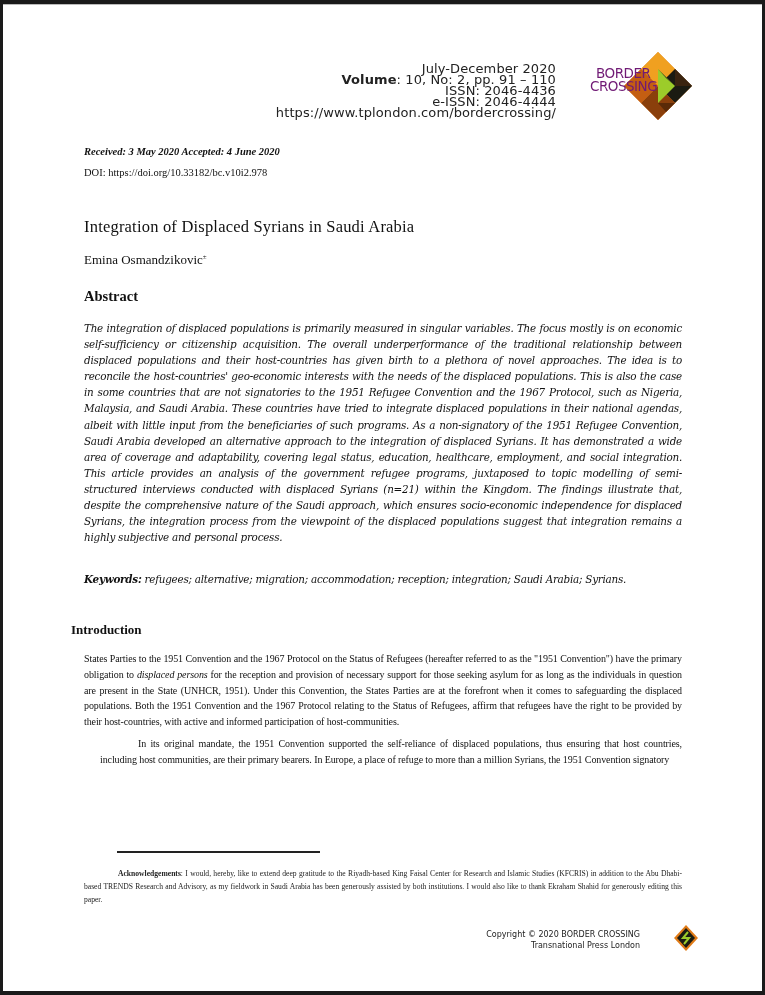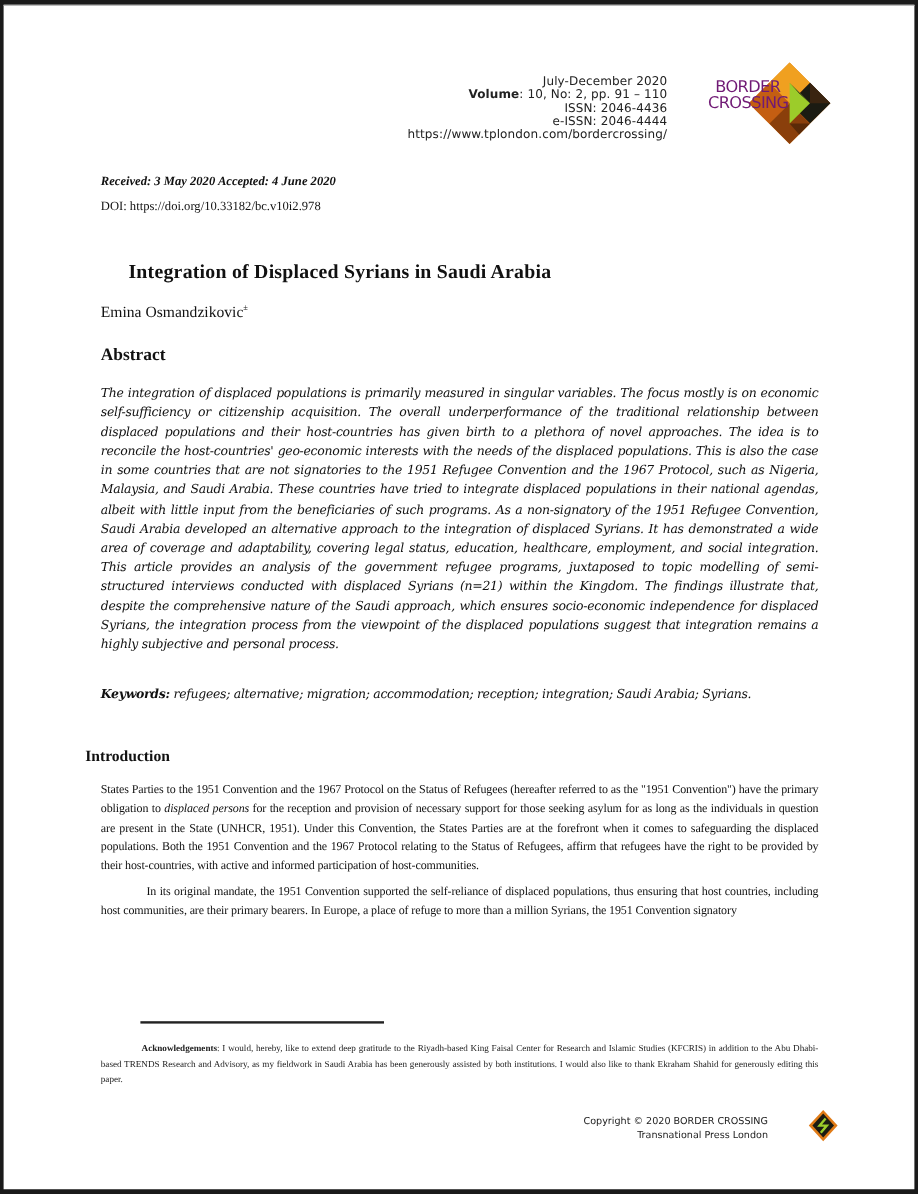--- a/index.html
+++ b/index.html
@@ -1,36 +1,36 @@
 <!DOCTYPE html>
 <html><head>
 <meta charset="utf-8">
 <style>
   html, body { margin:0; padding:0; background:#ffffff; }
   body { width:765px; height:995px; overflow:hidden; position:relative; font-family:"Liberation Serif", serif; color:#111; }
   .frame { position:absolute; left:0; top:0; width:765px; height:995px; box-sizing:border-box;
            border-top:4px solid #1a1a1a; border-left:3px solid #1a1a1a; border-right:3px solid #1a1a1a; border-bottom:4px solid #1a1a1a; }
   .frame::before { content:""; position:absolute; left:0; top:0; right:0; height:1px; background:#bbb; }
   .abs { position:absolute; }
-  .journal-info { right:209px; top:63px; text-align:right; font-family:"DejaVu Sans", sans-serif; font-size:10px; line-height:11px; color:#222; letter-spacing:0.1px; }
+  .journal-info { right:209px; top:63px; text-align:right; font-family:"DejaVu Sans", sans-serif; font-size:13px; line-height:11px; color:#222; letter-spacing:0.1px; }
   .journal-info b { font-weight:bold; }
   .logo { left:590px; top:50px; width:120px; height:72px; }
   .logo .txt { position:absolute; left:0; top:17px; font-family:"DejaVu Sans", sans-serif; font-size:13.5px; line-height:13px; color:#701a75; letter-spacing:-0.5px; font-weight:500; }
   .dates { left:84px; top:146px; font-style:italic; font-size:10.5px;font-weight:bold; }
   .doi { left:84px; top:167px; font-size:10.5px; }
-  .title { left:84px; top:217px; font-size:16.5px; font-weight:bold; letter-spacing:0.2px;margin-left:23px; }
+  .title { left:84px; top:217px; font-size:16.5px; font-weight:normal; letter-spacing:0.2px; }
   .author { left:84px; top:252px; font-size:13px; }
   .abstract-h { left:84px; top:288px; font-size:14.5px; font-weight:bold; }
   .abstract { left:84px; top:320px; width:598px; font-style:italic; font-size:10.4px; line-height:16.1px; text-align:justify; font-family:"DejaVu Serif", serif; letter-spacing:-0.25px; }
   .keywords { left:84px; top:571px; width:598px; font-style:italic; font-size:10.4px; line-height:16px; font-family:"DejaVu Serif", serif; letter-spacing:-0.25px; }
   .keywords b { font-weight:bold; }
   .intro-h { left:71px; top:622px; font-size:13px; font-weight:bold; }
   .body-text { left:84px; top:651px; width:598px; font-size:10px; line-height:15.8px; text-align:justify; letter-spacing:-0.1px; }
   .body-text p { margin:0 0 6px 0; }
-  .body-text p.indent { text-indent:38px; }
+  .body-text p.indent { text-indent:38px;margin-left:16px; }
   .fn-rule { left:117px; top:851px; width:203px; height:1.5px; background:#222; }
   .footnotes { left:84px; top:867px; width:598px; font-size:7.6px; line-height:13px; text-align:justify; color:#222; }
   .footnotes p { margin:0; }
   .footnotes p.i1 { text-indent:34px; }
   .footnotes b { font-weight:bold; }
   .copyright { right:125px; top:929px; text-align:right; font-family:"DejaVu Sans", sans-serif; font-size:8px; line-height:11px; color:#222; }
   .small-logo { left:673px; top:924px; width:26px; height:28px; }
 </style>
 </head>
 <body>

